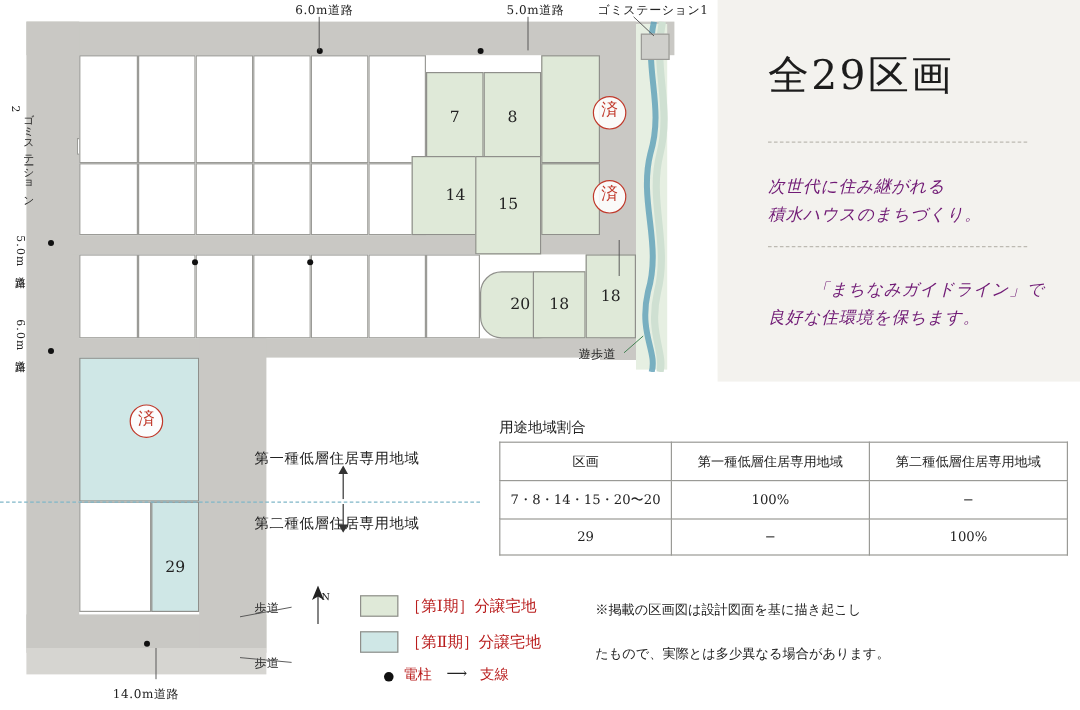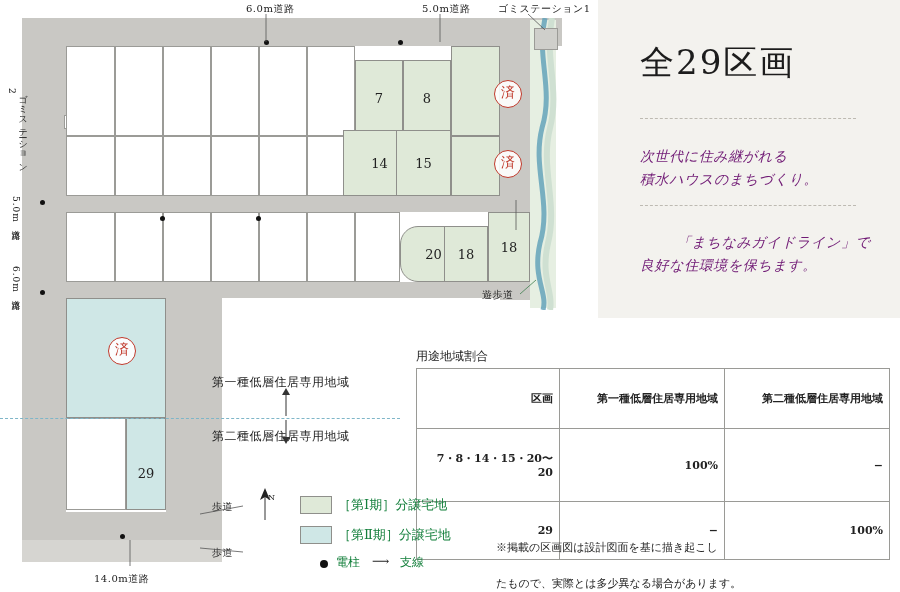--- a/index.html
+++ b/index.html
@@ -26,27 +26,27 @@
 
   .stamp{position:absolute;width:26px;height:26px;border-radius:50%;border:1.6px solid #c0392b;color:#c0392b;font-family:"DejaVu Serif",serif;font-size:14px;line-height:23px;text-align:center;background:rgba(255,255,255,0.9);}
 
   .river{position:absolute;}
   .pole{position:absolute;width:5px;height:5px;border-radius:50%;background:#111;}
   .dashline{position:absolute;border-top:1px dashed #7fb6c8;}
 
   
   .tbl-title{position:absolute;left:416px;top:348px;font-family:"DejaVu Serif",serif;font-size:12px;color:#222;}
   table.zoning{position:absolute;left:416px;top:368px;border-collapse:collapse;font-family:"DejaVu Serif",serif;font-size:11px;color:#222;}
-  table.zoning th,table.zoning td{border:1px solid #9a9a96;text-align:right;padding:22px 6px;font-weight:bold;}
+  table.zoning th,table.zoning td{border:1px solid #9a9a96;text-align:center;padding:8px 6px;font-weight:normal;}
   table.zoning th{background:#ffffff;}
 
   
   .lg-sw{position:absolute;width:30px;height:16px;border:1px solid #8f8f8b;}
-  .lg-tx{position:absolute;font-family:"DejaVu Serif",serif;font-size:13px;color:#15803d;}
-  .note{position:absolute;font-family:Liberation Sans, sans-serif;font-size:11px;line-height:18px;color:#222;margin-top:38px;}
+  .lg-tx{position:absolute;font-family:"DejaVu Serif",serif;font-size:13px;color:#b91c1c;}
+  .note{position:absolute;font-family:Liberation Sans, sans-serif;font-size:11px;line-height:18px;color:#222;}
   .compass{position:absolute;}
   .legend-dot{position:absolute;width:8px;height:8px;border-radius:50%;background:#111;}
   .arrow-lbl{position:absolute;font-family:"DejaVu Serif",serif;font-size:12px;color:#222;}
 </style>
 </head>
 <body>
 
 <div id="root">
 
   <div class="right-panel"></div>
@@ -94,21 +94,21 @@
 
     <div class="white" style="left:66px;top:136px;width:49px;height:60px;"></div>
     <div class="white" style="left:115px;top:136px;width:48px;height:60px;"></div>
     <div class="white" style="left:163px;top:136px;width:48px;height:60px;"></div>
     <div class="white" style="left:211px;top:136px;width:48px;height:60px;"></div>
     <div class="white" style="left:259px;top:136px;width:48px;height:60px;"></div>
     <div class="white" style="left:307px;top:136px;width:48px;height:60px;"></div>
     <div class="lot green" style="left:343px;top:130px;width:73px;height:66px;">
       <span class="num">14</span>
     </div>
-    <div class="lot green" style="left:396px;top:130px;width:55px;height:66px;">
+    <div class="lot green" style="left:396px;top:130px;width:55px;height:82px;">
       <span class="num">15</span>
     </div>
     <div class="lot green" style="left:451px;top:136px;width:49px;height:60px;"></div>
 
     <div class="white" style="left:66px;top:212px;width:49px;height:70px;"></div>
     <div class="white" style="left:115px;top:212px;width:48px;height:70px;"></div>
     <div class="white" style="left:163px;top:212px;width:48px;height:70px;"></div>
     <div class="white" style="left:211px;top:212px;width:48px;height:70px;"></div>
     <div class="white" style="left:259px;top:212px;width:48px;height:70px;"></div>
     <div class="white" style="left:307px;top:212px;width:48px;height:70px;"></div>

